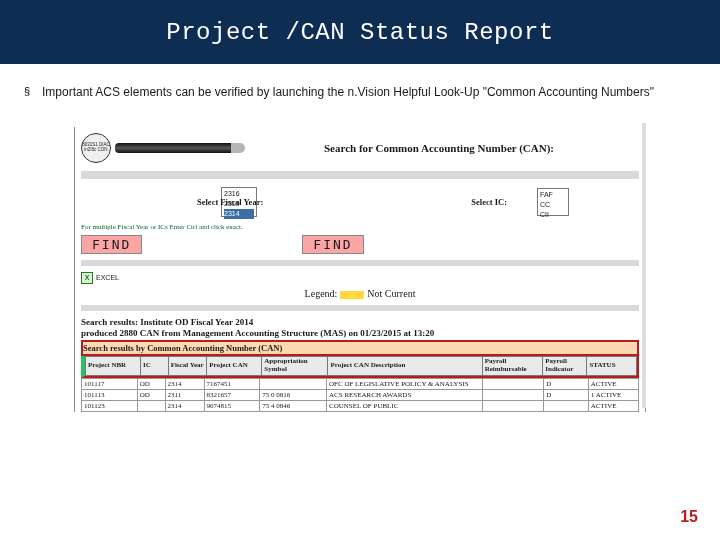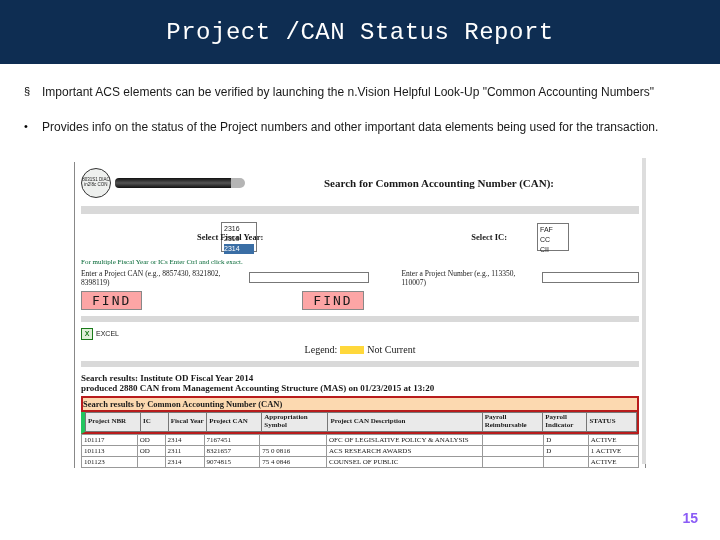--- a/index.html
+++ b/index.html
@@ -35,36 +35,33 @@
   .excel { display:flex; align-items:center; gap:3px; font-size:7px; margin:4px 0; }
   .excel .xi { width:12px; height:12px; border:1px solid #1a7a1a; background:#dff0d8; color:#1a7a1a; font-size:7px; display:flex; align-items:center; justify-content:center; font-weight:bold;}
   .legend { text-align:center; font-size:10px; font-family:"Times New Roman",serif; margin:2px 0 6px 0;}
   .legend .sw { display:inline-block; width:24px; height:8px; background:#ffd83b; vertical-align:middle; margin:0 3px;}
   .res-title { text-align:left; font-size:9px; font-family:"Times New Roman",serif; font-weight:bold; line-height:1.2;}
   .section-hdr { background:#fcd9b0; border:2px solid #b81c1c; text-align:left; font-size:8.5px; font-family:"Times New Roman",serif; font-weight:bold; padding:1px 0; margin-top:2px;}
   table.data { width:100%; border-collapse:collapse; font-size:7px; table-layout:fixed; }
   table.data th { border:1px solid #777; background:#eaeaea; font-family:"Times New Roman",serif; font-weight:bold; padding:1px 2px; text-align:left; line-height:1.1; }
   table.data td { border:1px solid #999; padding:1px 2px; font-family:"Times New Roman",serif; overflow:hidden; white-space:nowrap; }
   .header-row-wrap { border-left:4px solid #22c55e; border-right:2px solid #b81c1c; border-bottom:2px solid #b81c1c;}
-  .pagenum { position:absolute; right:22px; bottom:14px; font-size:14px; color:#8b5cf6; font-weight:bold;}
+  .pagenum { position:absolute; right:22px; bottom:14px; font-size:16px; color:#b91c1c; font-weight:bold;}
 </style>
 </head>
 <body>
 <div class="slide">
 
 <div class="title-band">
   <h1>Project /CAN Status Report</h1>
 </div>
 
 <ul class="bullets">
   <li>
         <span>Important ACS elements can be verified by launching the n.Vision Helpful Look-Up "Common Accounting Numbers"</span>
-      </li>
-  <li class="dot">
-        <span>Provides info on the status of the Project numbers and other important data elements being used for the transaction.</span>
       </li>
 </ul>
 
 <div class="screenshot">
   <div class="shot-inner">
     <div class="logo-row">
       <div class="logo-circ">
             <span>8031S1 DIAC in2!8c CON</span>
           </div>
       <div class="pen"></div>
@@ -85,27 +82,20 @@
       <div class="listbox listbox-nar">
         <span>FAF</span>
         <span>CC</span>
         <span>CII</span>
       </div>
       <span style="flex:0 0 40px"></span>
     </div>
 
     <div class="hint">For multiple Fiscal Year or ICs Enter Ctrl and click exact.</div>
 
-    <div class="row2">
-      <label>Enter a Project CAN (e.g., 8857430, 8321802, 8398119)</label>
-      <input class="tfield" style="">
-      <span style="flex:0 0 20px"></span>
-      <label>Enter a Project Number (e.g., 113350, 110007)</label>
-      <input class="tfield" style="flex: 0 0 90px;">
-    </div>
 
     <div class="find-row">
       <span class="findbtn">FIND</span>
       <span class="findbtn">FIND</span>
     </div>
 
     <div class="bar" style="height:6px"></div>
 
     <div class="excel">
       <span class="xi">X</span>

